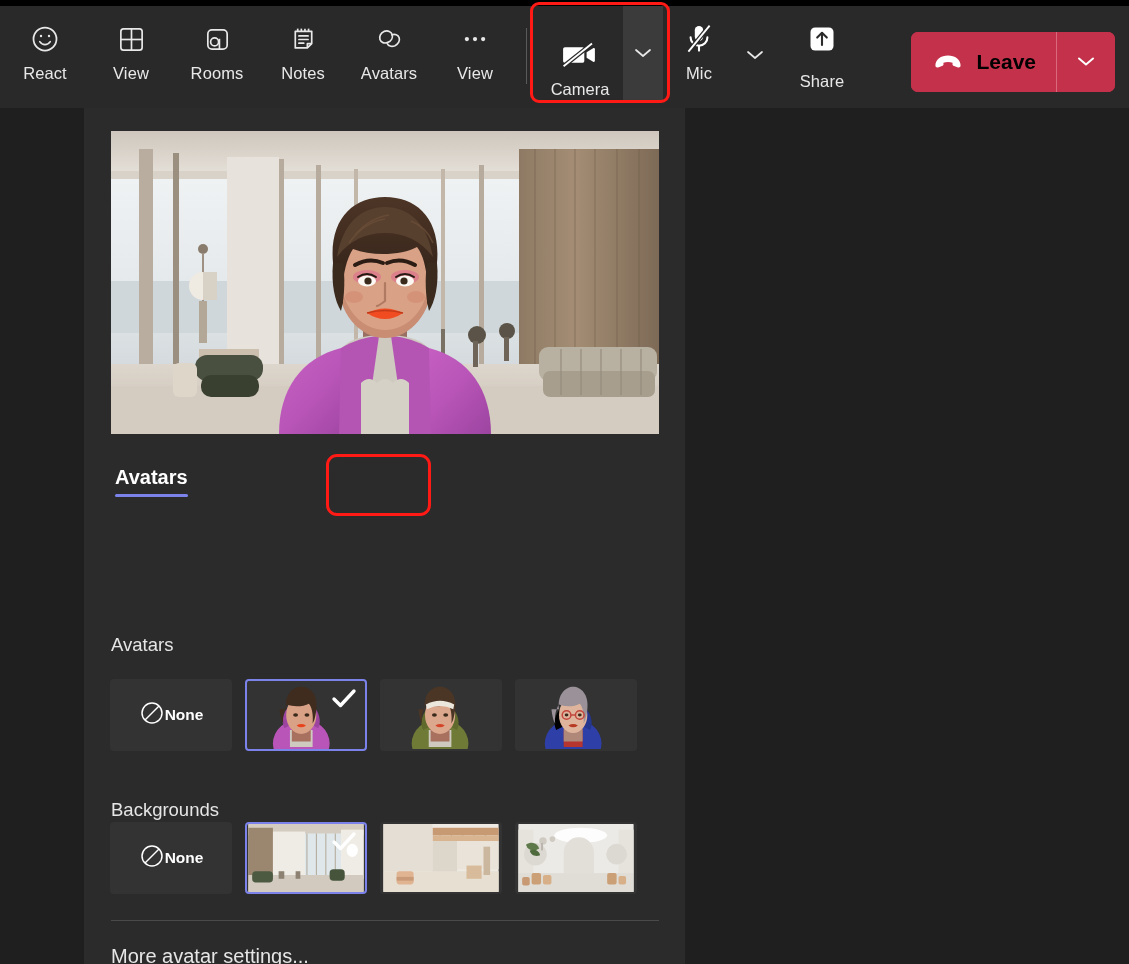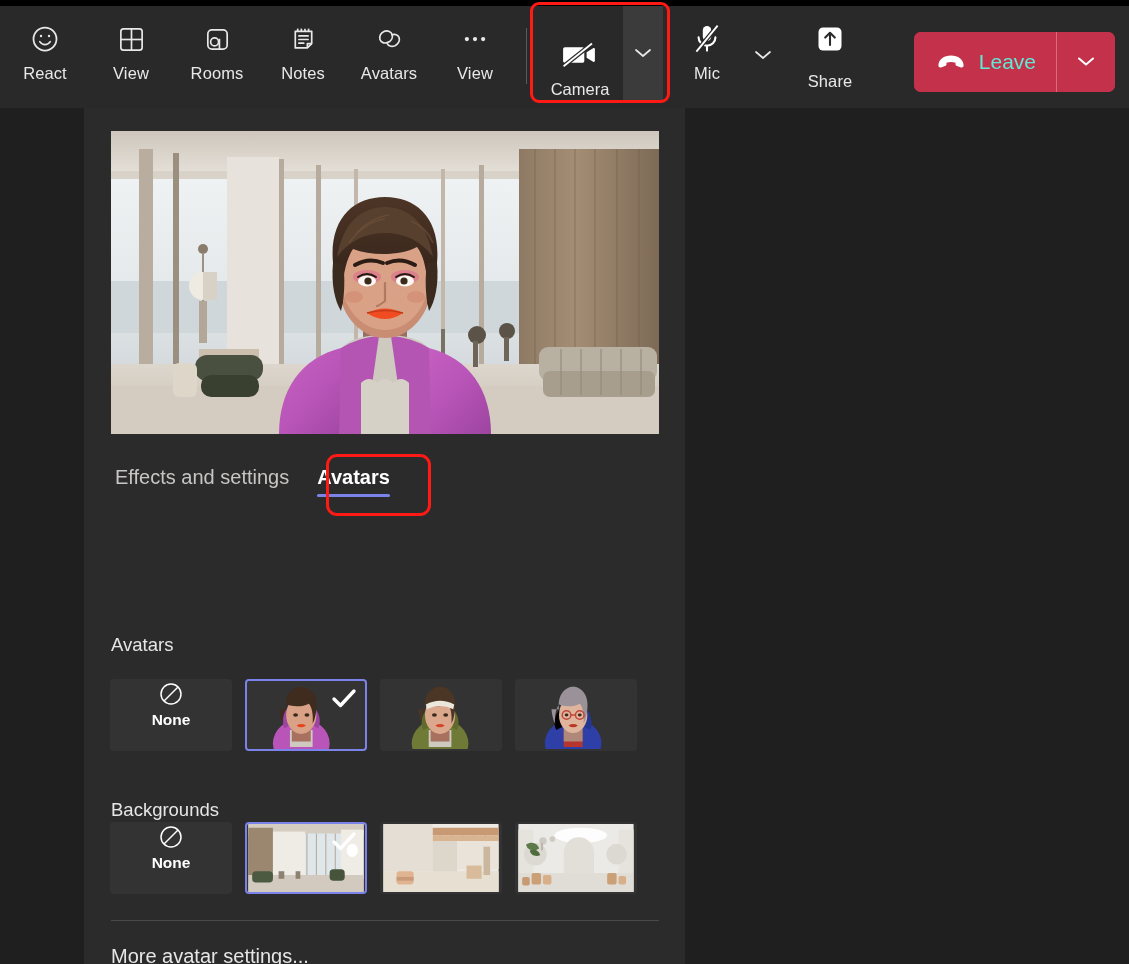--- a/index.html
+++ b/index.html
@@ -97,21 +97,21 @@
   }
   .red-box {
     position: absolute;
     left: -7px; top: -4px;
     width: 140px; height: 101px;
     border: 3.5px solid #ff1a15;
     border-radius: 9px;
     pointer-events: none;
   }
 
-  .mic-group { display: flex; align-items: flex-start; margin-left: 8px; }
+  .mic-group { display: flex; align-items: flex-start; margin-left: 0; }
   .mic-chev {
     width: 40px; height: 96px;
     display: flex; align-items: center; justify-content: center;
     background: transparent; border: none; cursor: pointer;
     padding-top: 4px;
   }
 
   
   .leave-wrap {
     margin-left: auto;
@@ -122,21 +122,21 @@
     border-radius: 7px;
     overflow: hidden;
     background: #c4314b;
   }
   .leave-main {
     display: flex; align-items: center; gap: 13px;
     padding: 0 20px 0 22px;
     background: #c4314b; border: none; cursor: pointer;
   }
   .leave-main .leave-text {
-    font-size: 21px; font-weight: normal; color: #5eead4;
+    font-size: 21px; font-weight: bold; color: #000000;
   }
   .leave-div { width: 1px; background: #d9697c; }
   .leave-chev {
     width: 58px;
     display: flex; align-items: center; justify-content: center;
     background: #c4314b; border: none; cursor: pointer;
   }
 
   
   #panel {
@@ -211,22 +211,22 @@
     width: 122px; height: 72px;
     border-radius: 4px;
     background: #333333;
     position: relative;
     overflow: hidden;
     cursor: pointer;
     border: 2px solid transparent;
   }
   .thumb.selected { border-color: #7b83eb; }
   .thumb.none-tile {
-    display: flex; flex-direction: column;
-    align-items: center; justify-content: flex-start;
+    display: flex; flex-direction: row;
+    align-items: center; justify-content: center;
     gap: 0;
   }
   .none-label { font-size: 15.5px; font-weight: bold; color: #fff; }
   .check {
     position: absolute; right: 8px; top: 6px;
     z-index: 4;
   }
 
   
   .divider {
@@ -542,21 +542,20 @@
 
       <path d="M256 182q18-9 36 0-18 12-36 0z" fill="#f04b21"></path>
       <path d="M256 182q18-5 36 0" stroke="#c23a18" stroke-width="1.4" fill="none"></path>
 
       <ellipse cx="243" cy="166" rx="9" ry="6" fill="#c9705c" opacity="0.3"></ellipse>
       <ellipse cx="305" cy="166" rx="9" ry="6" fill="#c9705c" opacity="0.3"></ellipse>
     </svg>
   </div>
 
   <div class="tabs">
-    <button class="tab">Effects and settings</button>
     <button class="tab active">Avatars</button>
     <div class="tab-red-box"></div>
   </div>
 
   <div class="sect-label" id="lbl-avatars">Avatars</div>
 
   <div class="thumb-row" id="row-avatars">
 
     <div class="thumb none-tile">
       <span>

